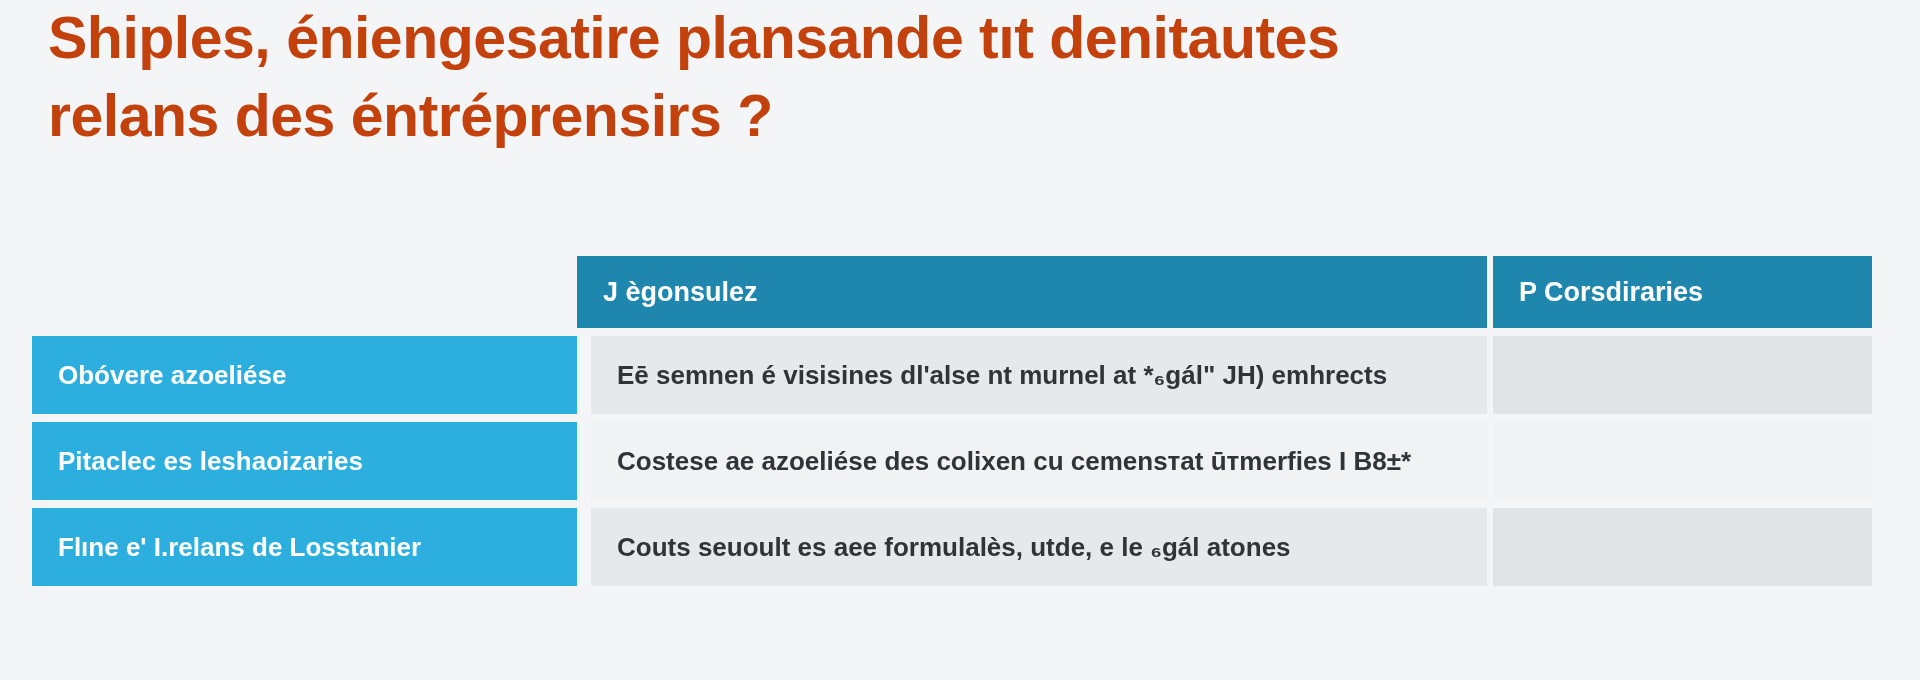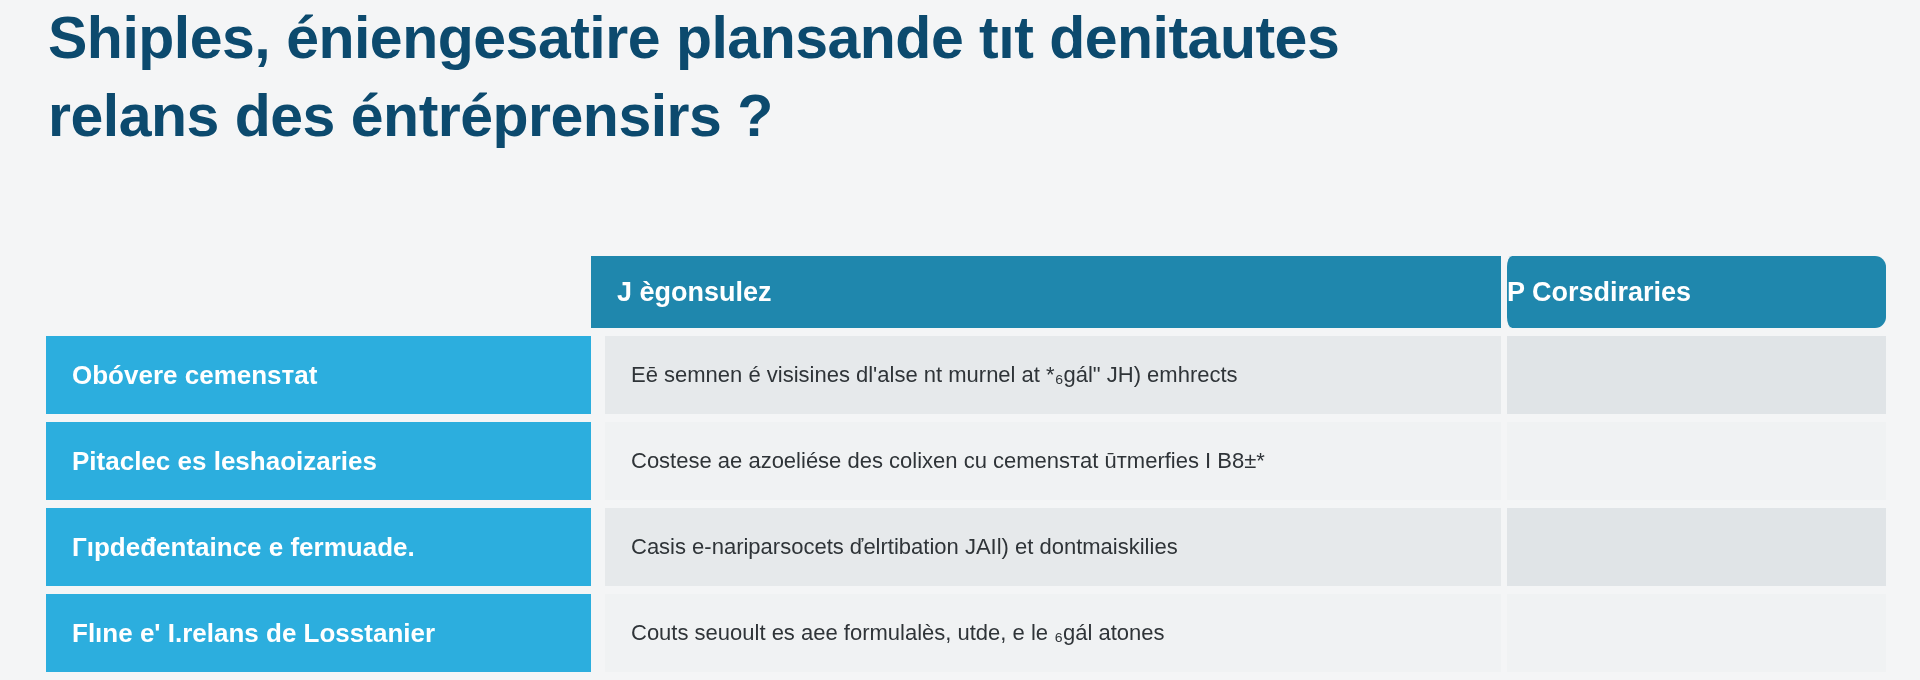--- a/index.html
+++ b/index.html
@@ -20,32 +20,32 @@
     height: 680px;
     background: #f4f5f6;
     box-sizing: border-box;
     padding: 0 48px;
   }
   .title {
     font-size: 59px;
     font-weight: bold;
     line-height: 1.32;
     letter-spacing: -0.5px;
-    color: #0c4a6e;
+    color: #c2410c;
     padding-top: 0;
     margin: 0;
     max-width: 1760px;
   }
   .title-line {
     display: block;
     white-space: pre;
   }
   .table-wrap {
     position: absolute;
-    left: 46px;
+    left: 32px;
     top: 248px;
     width: 1840px;
   }
   table.matrix {
     border-collapse: separate;
     border-spacing: 0 8px;
     width: 1840px;
     table-layout: fixed;
   }
   table.matrix col.c0 { width: 545px; }
@@ -64,29 +64,30 @@
   thead th.empty-head {
     background: transparent;
   }
   thead th.head-1 {
     background: #1f87ad;
     padding-left: 26px;
     box-sizing: border-box;
   }
   thead th.head-2 {
     background: #1f87ad;
+    padding-left: 26px;
     box-sizing: border-box;
     border-left: 6px solid #f4f5f6;
-    border-radius: 11px;
   }
   tbody td {
     padding: 0;
     height: 78px;
     vertical-align: middle;
-    font-size: 22px;
+    font-size: 26px;
+    font-weight: bold;
   }
   tbody td.row-label {
     background: #2caede;
     color: #ffffff;
     font-weight: bold;
     padding-left: 26px;
     box-sizing: border-box;
     font-size: 26px;
   }
   tbody tr:nth-child(odd) td.cell-1 { background: #e6e9eb; }
@@ -122,32 +123,27 @@
       </colgroup>
       <thead>
         <tr>
           <th class="empty-head"></th>
           <th class="head-1">J ègonsulez</th>
           <th class="head-2">P Corsdiraries</th>
         </tr>
       </thead>
       <tbody>
         <tr>
-          <td class="row-label">Obóvere cemensтat</td>
+          <td class="row-label">Obóvere azoeliése</td>
           <td class="cell-1">Eē semnen é visisines dl'alse nt murnel at  *₆gál" JH) emhrects</td>
           <td class="cell-2"></td>
         </tr>
         <tr>
           <td class="row-label">Pitaclec es leshaoizaries</td>
           <td class="cell-1">Costese ae azoeliése des colixen cu cemensтat ūтmerfies I B8±*</td>
-          <td class="cell-2"></td>
-        </tr>
-        <tr>
-          <td class="row-label">Гıpdeđentaince e fermuade.</td>
-          <td class="cell-1">Casis e-nariparsocets ďelrtibation JAIl) et dontmaiskilies</td>
           <td class="cell-2"></td>
         </tr>
         <tr>
           <td class="row-label">Flıne e' I.relans de Losstanier</td>
           <td class="cell-1">Couts seuoult es аee formulalès, utde, e le ₆gál atones</td>
           <td class="cell-2"></td>
         </tr>
 
       </tbody>
     </table>

